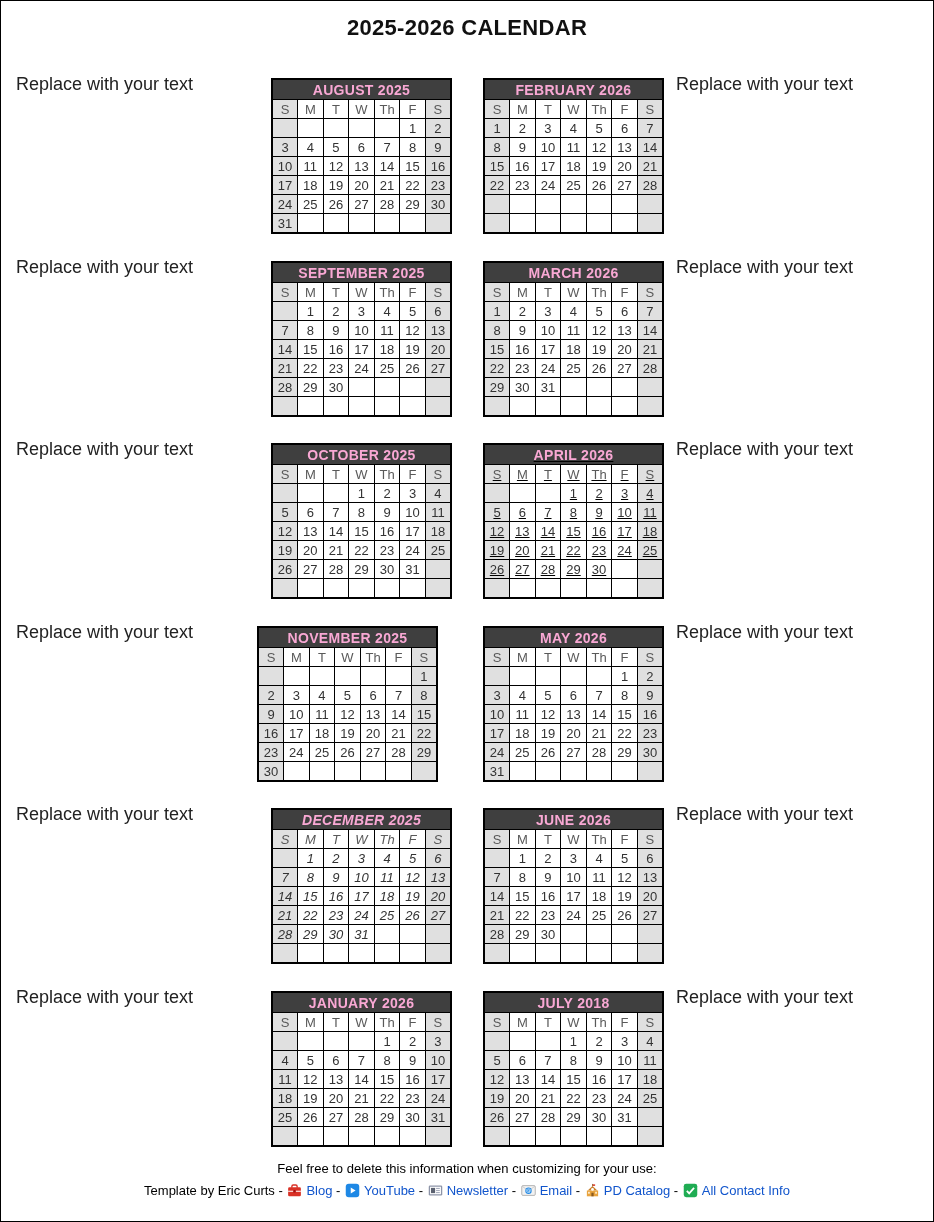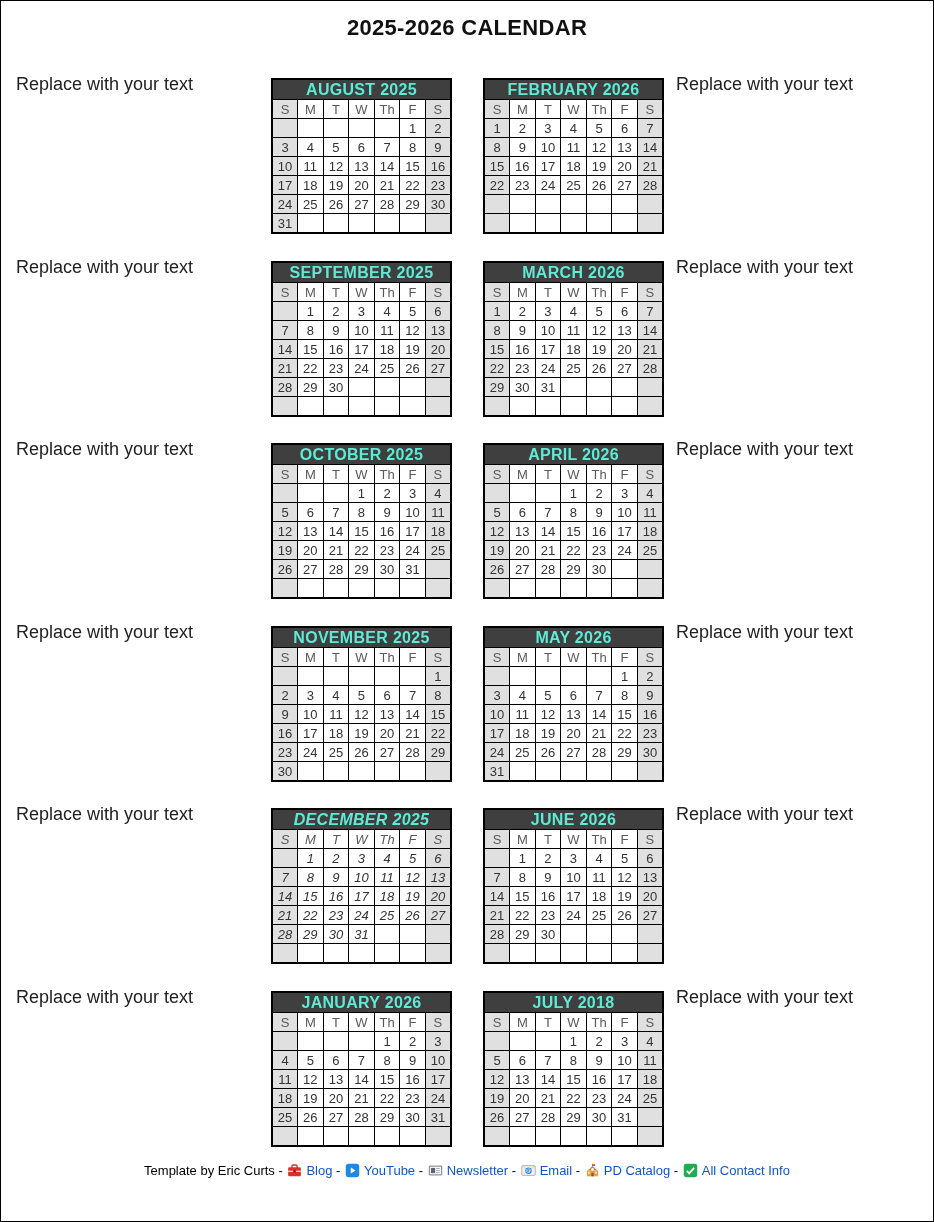--- a/index.html
+++ b/index.html
@@ -4,21 +4,21 @@
 <style>
   html,body{margin:0;padding:0;background:#fff;}
   body{font-family:"Liberation Sans",sans-serif;}
   .page{position:relative;width:932px;height:1220px;border:1px solid #000;background:#fff;overflow:hidden;}
   .title{position:absolute;top:14px;left:0;width:100%;text-align:center;font-size:22px;font-weight:700;margin:0;color:#111;letter-spacing:.3px;}
   .cal-row{position:absolute;left:0;width:100%;height:160px;}
   .ph{position:absolute;top:-4px;font-size:18px;color:#222;white-space:nowrap;}
   .ph.left{left:15px;}
   .ph.right{left:675px;}
   table.month{position:absolute;top:0;border-collapse:collapse;table-layout:fixed;width:181px;border:2px solid #000;background:#fff;}
-  table.month th.mh{background:#3f3f3f;color:#5eead4;font-size:16px;font-weight:700;height:19px;border:1px solid #000;letter-spacing:.3px;padding:0;margin-top:38px;}
+  table.month th.mh{background:#3f3f3f;color:#f9a8d4;font-size:14px;font-weight:700;height:19px;border:1px solid #000;letter-spacing:.3px;padding:0;margin-top:38px;}
   table.month td{border:1px solid #000;height:18px;text-align:center;padding:0;font-size:13px;overflow:hidden;}
   td.dh{color:#595959;}
   td.dc{color:#333;}
   td.we{background:#e0e0e0;}
   .footer{position:absolute;top:1160px;left:0;width:100%;text-align:center;font-size:13px;color:#000;}
   .f1{line-height:16px;margin-bottom:4px;}
   .f2{line-height:19px;}
   .flink{color:#1155cc;text-decoration:none;}
   .flink .icon{display:inline-block;margin:0 4px 0 1px;}
   .flink svg{vertical-align:-3px;}
@@ -383,21 +383,21 @@
               <td class="dc we"></td>
               <td class="dc"></td>
               <td class="dc"></td>
               <td class="dc"></td>
               <td class="dc"></td>
               <td class="dc"></td>
               <td class="dc we"></td>
             </tr>
           </tbody>
         </table>
-        <table class="month" style="left: 482px;">
+        <table class="month" style="left: 482px; text-decoration: underline;">
           <tbody>
             <tr>
               <th class="mh" colspan="7">APRIL 2026</th>
             </tr>
             <tr>
               <td class="dh we">S</td>
               <td class="dh">M</td>
               <td class="dh">T</td>
               <td class="dh">W</td>
               <td class="dh">Th</td>
@@ -457,21 +457,21 @@
               <td class="dc"></td>
               <td class="dc"></td>
               <td class="dc we"></td>
             </tr>
           </tbody>
         </table>
       </div>
       <div class="cal-row" style="top: 625px;">
         <div class="ph left">Replace with your text</div>
         <div class="ph right">Replace with your text</div>
-        <table class="month" style="left: 270px; padding-left: 48px;">
+        <table class="month" style="left: 256px; padding-left: 48px;">
           <tbody>
             <tr>
               <th class="mh" colspan="7">NOVEMBER 2025</th>
             </tr>
             <tr>
               <td class="dh we">S</td>
               <td class="dh">M</td>
               <td class="dh">T</td>
               <td class="dh">W</td>
               <td class="dh">Th</td>
@@ -888,20 +888,21 @@
               <td class="dc"></td>
               <td class="dc"></td>
               <td class="dc"></td>
               <td class="dc we"></td>
             </tr>
           </tbody>
         </table>
       </div>
     </div>
   <div class="footer">
+    <div class="f1">Feel free to delete this information when customizing for your use:</div>
     <div class="f2" id="footer-credit"><span>Template by Eric Curts</span> - <a class="flink" href="#"><span class="icon"><svg width="15" height="15" viewBox="0 0 16 16">
               <path d="M5.2 5V3.6c0-.8.6-1.4 1.4-1.4h2.8c.8 0 1.4.6 1.4 1.4V5" fill="none" stroke="#d93025" stroke-width="1.5"></path>
               <rect x="1.2" y="4.6" width="13.6" height="9.6" rx="1.4" fill="#d93025"></rect>
               <rect x="1.2" y="8.2" width="13.6" height="1.3" fill="#fff" opacity="0.85"></rect>
               <rect x="6.6" y="7.4" width="2.8" height="2.8" rx="0.5" fill="#a50e0e"></rect>
             </svg></span><span>Blog</span></a> - <a class="flink" href="#"><span class="icon"><svg width="15" height="15" viewBox="0 0 16 16">
               <rect x="0.8" y="0.8" width="14.4" height="14.4" rx="3.2" fill="#1e88e5"></rect>
               <path d="M6.1 4.7l5.2 3.3-5.2 3.3z" fill="#fff"></path>
             </svg></span><span>YouTube</span></a> - <a class="flink" href="#"><span class="icon"><svg width="15" height="15" viewBox="0 0 16 16">
               <rect x="0.8" y="2.6" width="14.4" height="10.8" rx="1.4" fill="#8d94a8"></rect>

